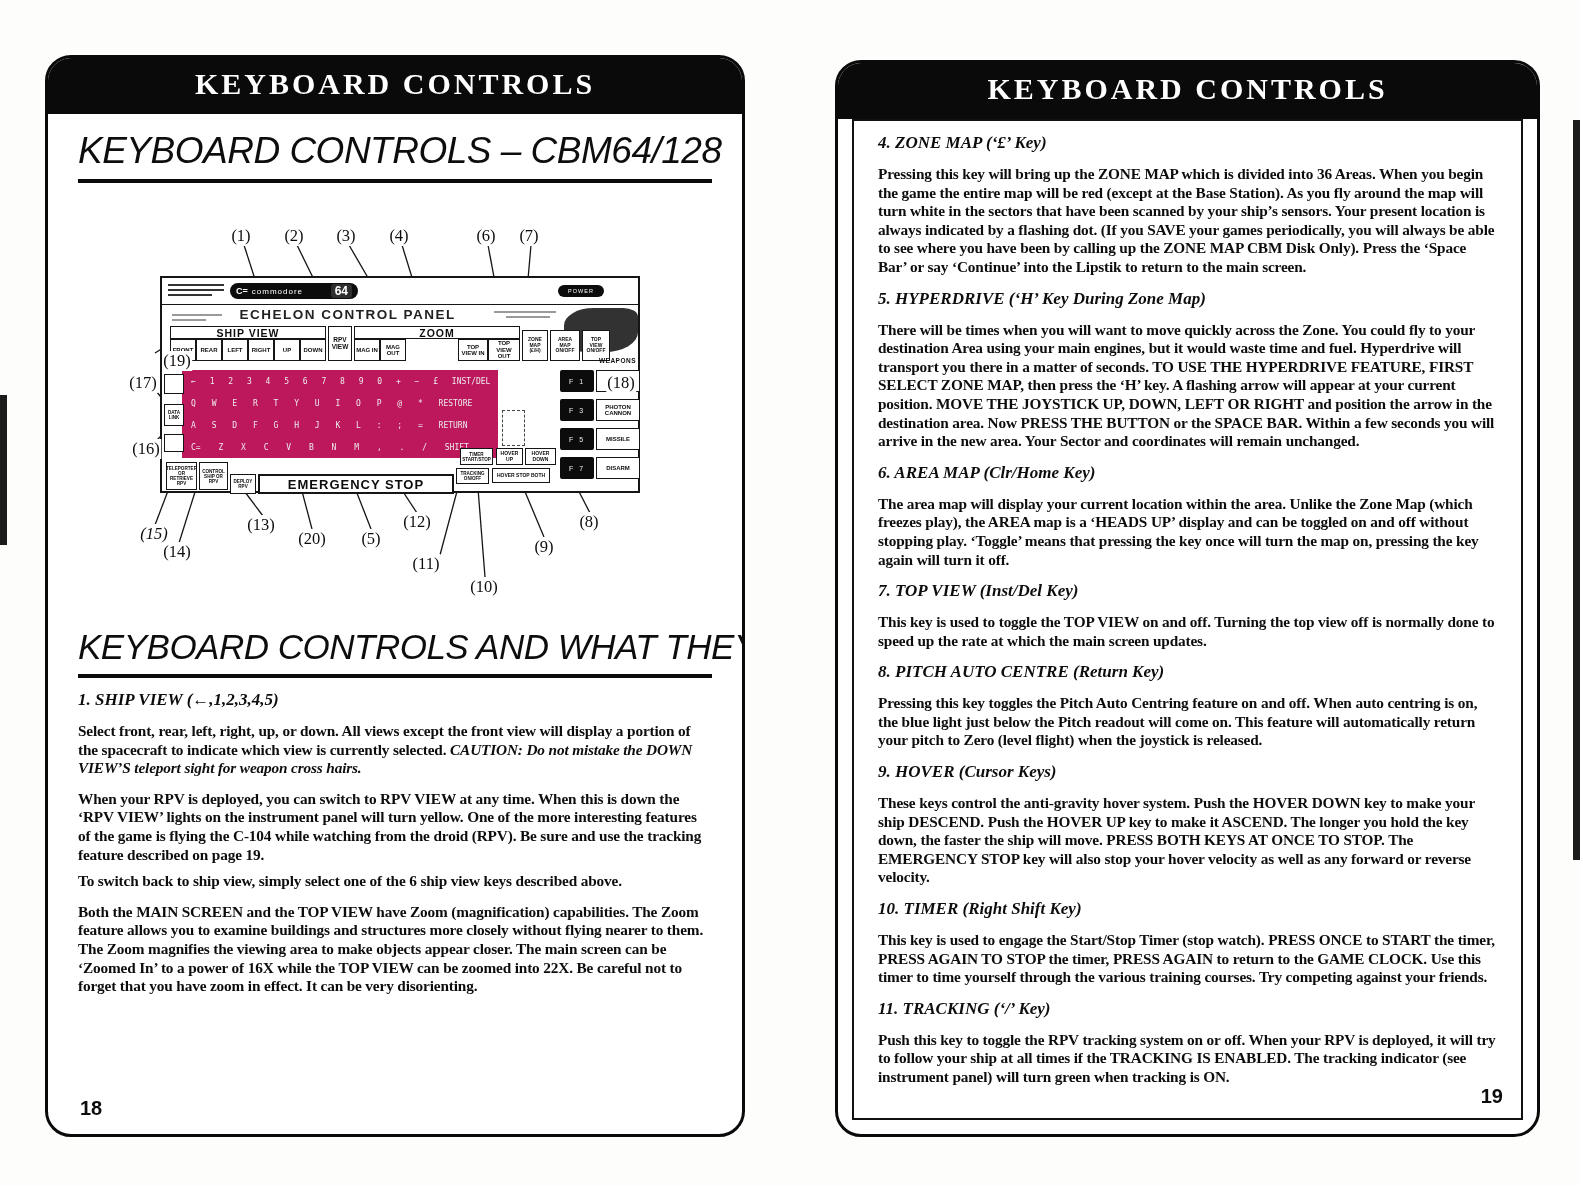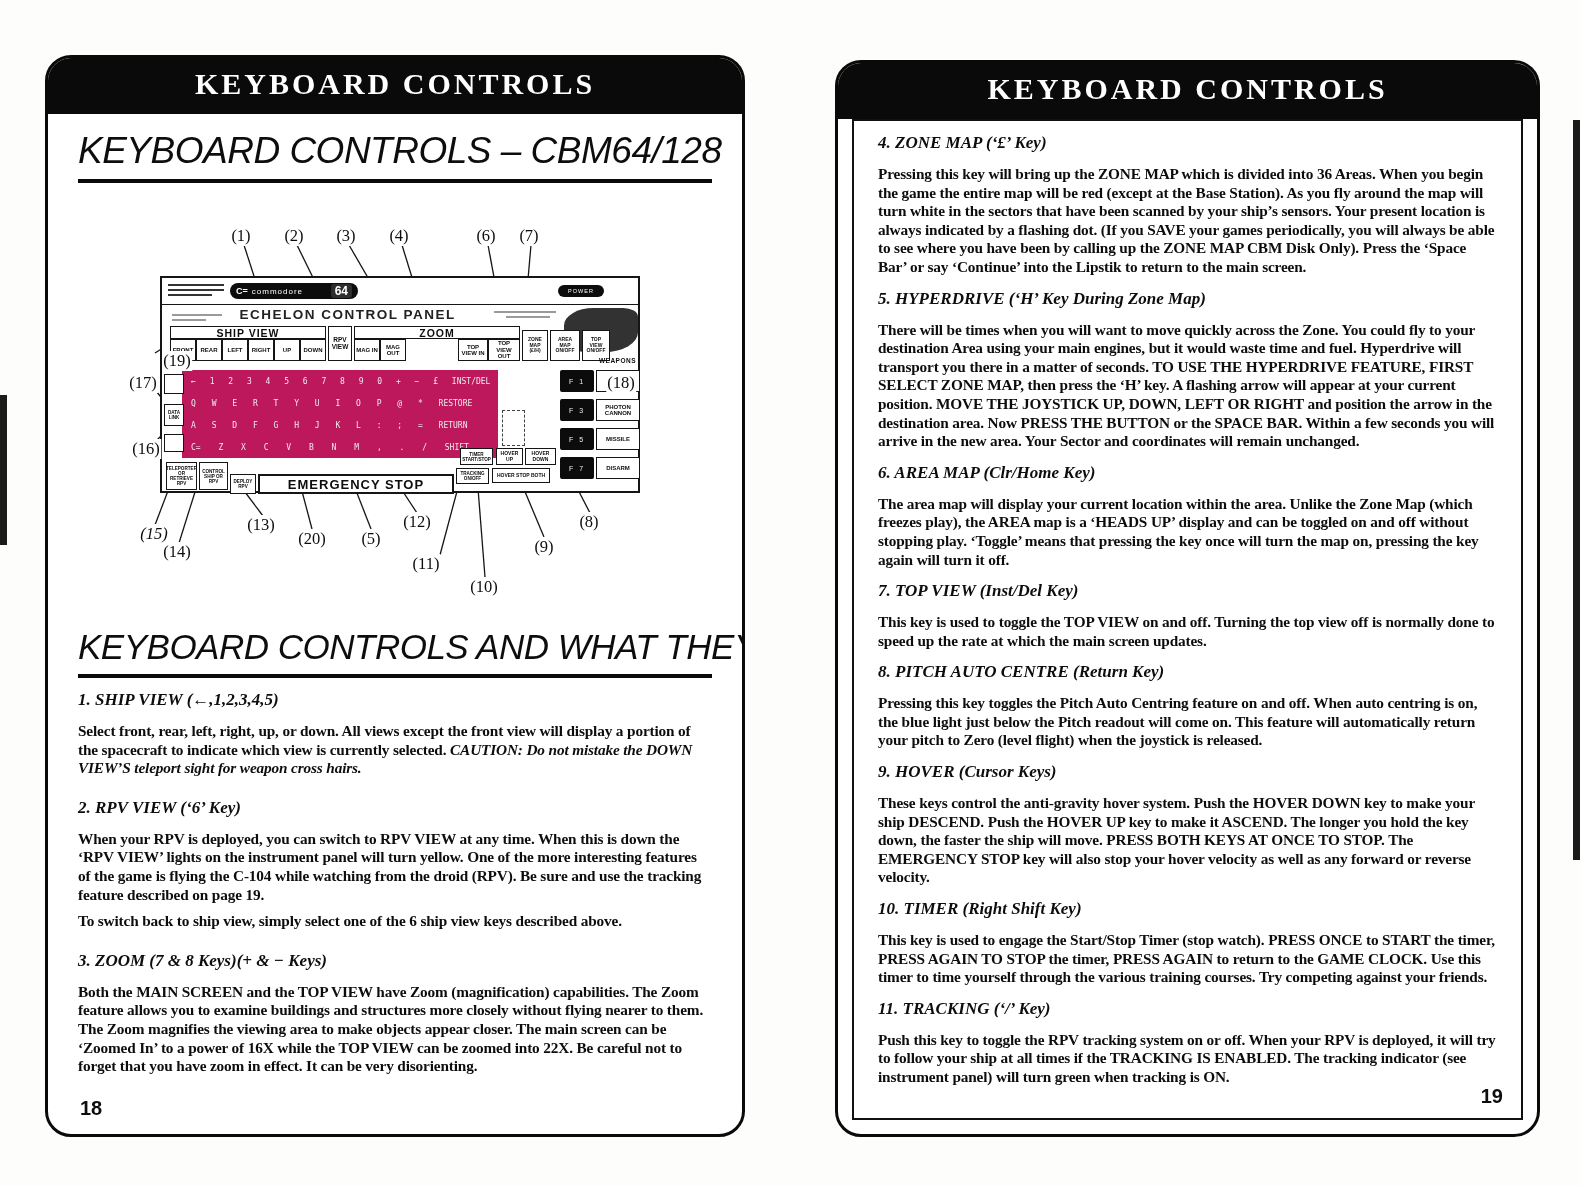--- a/index.html
+++ b/index.html
@@ -212,26 +212,24 @@
       </div>
 
       <div class="big-title" style="font-size:35px;margin-top:26px;">KEYBOARD CONTROLS AND WHAT THEY DO</div>
       <div class="rule"></div>
 
       <div>
         <div class="sec-head">1. SHIP VIEW (←,1,2,3,4,5)</div>
         <div class="sec-body"><span>Select front, rear, left, right, up, or down. All views except the front view will display a portion of the spacecraft to indicate which view is currently selected. </span><span class="em">CAUTION: Do not mistake the DOWN VIEW’S teleport sight for weapon cross hairs.</span></div>
       </div>
       <div>
-        <div class="sec-head" style="margin-top:20px;">2. RPV VIEW (‘6’ Key)</div>
         <div class="sec-body">When your RPV is deployed, you can switch to RPV VIEW at any time. When this is down the ‘RPV VIEW’ lights on the instrument panel will turn yellow. One of the more interesting features of the game is flying the C-104 while watching from the droid (RPV). Be sure and use the tracking feature described on page 19.</div>
         <div class="sec-body" style="margin-top:8px;">To switch back to ship view, simply select one of the 6 ship view keys described above.</div>
       </div>
       <div>
-        <div class="sec-head" style="margin-top:20px;">3. ZOOM (7 &amp; 8 Keys)(+ &amp; − Keys)</div>
         <div class="sec-body">Both the MAIN SCREEN and the TOP VIEW have Zoom (magnification) capabilities. The Zoom feature allows you to examine buildings and structures more closely without flying nearer to them. The Zoom magnifies the viewing area to make objects appear closer. The main screen can be ‘Zoomed In’ to a power of 16X while the TOP VIEW can be zoomed into 22X. Be careful not to forget that you have zoom in effect. It can be very disorienting.</div>
       </div>
 
       <div class="pageno" style="left:32px;">18</div>
     </div>
   </div>
 
   <div class="page" id="page-right">
     <div class="pg-header">KEYBOARD CONTROLS</div>
     <div class="frame" style="position:relative;">

